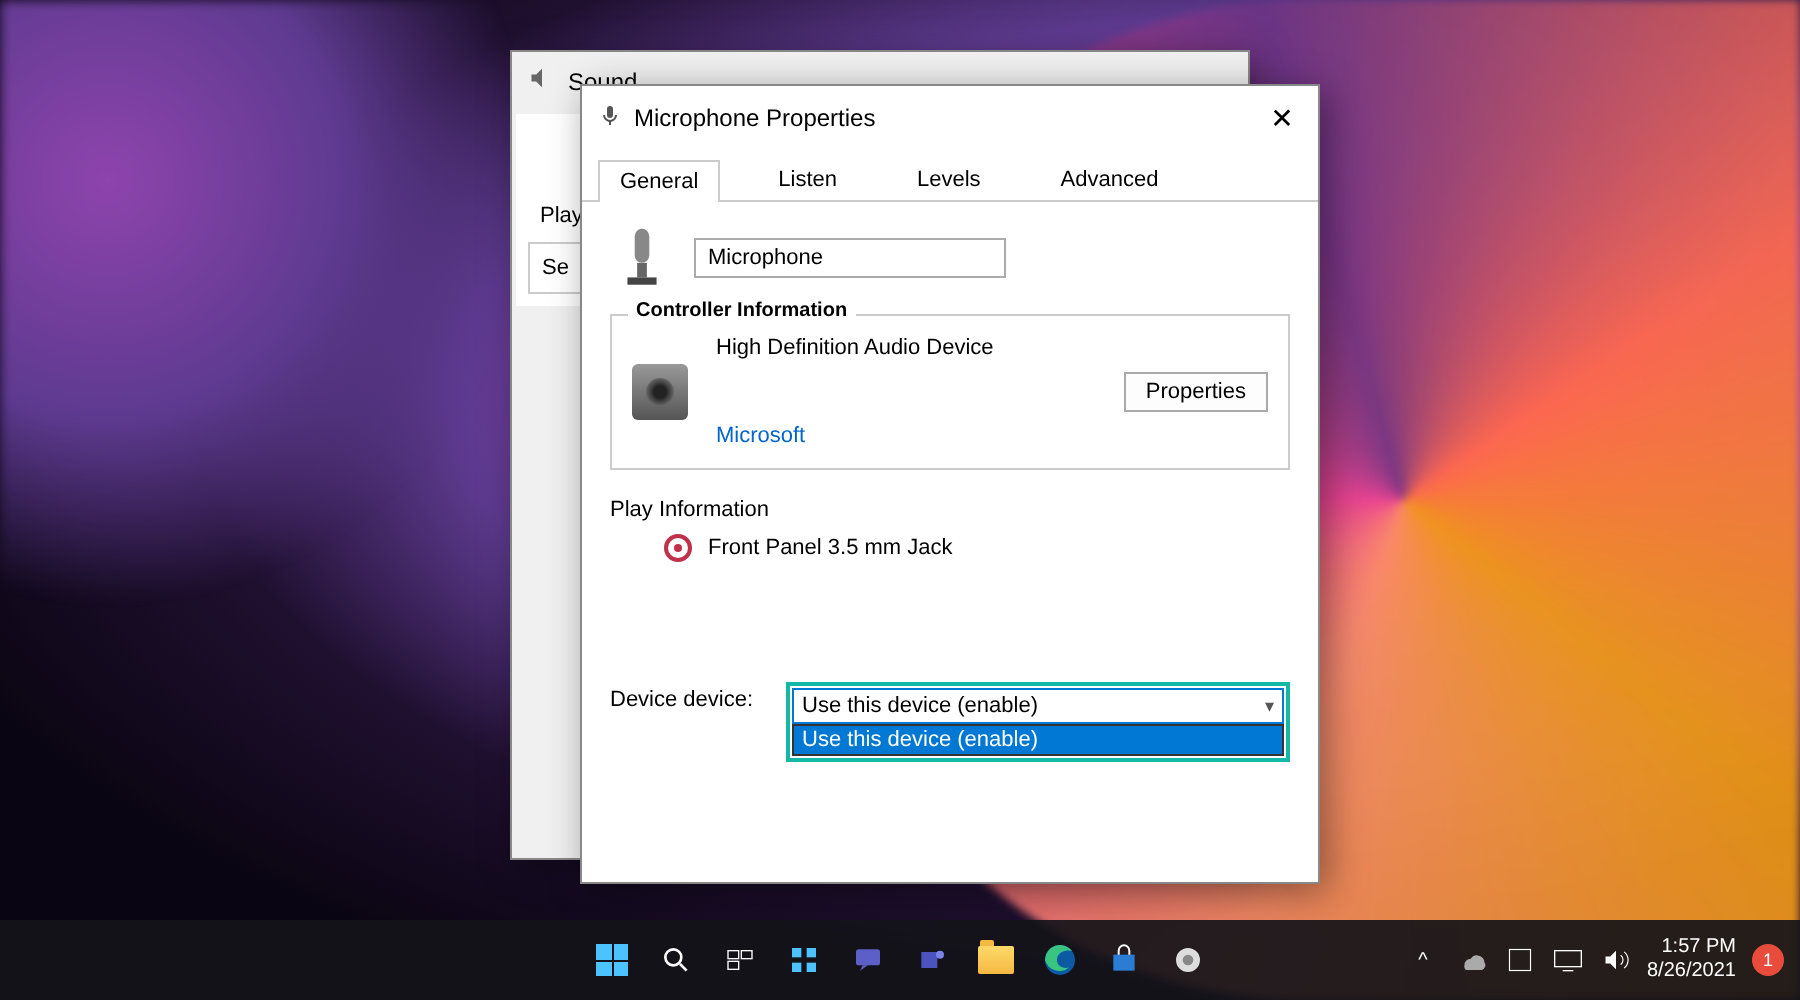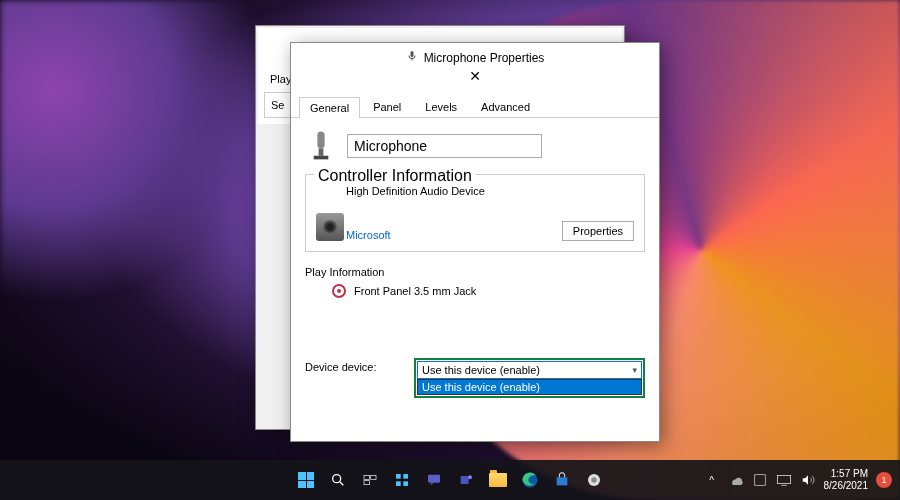--- a/index.html
+++ b/index.html
@@ -7,44 +7,44 @@
   .wallpaper { position: absolute; inset: 0; background: radial-gradient(ellipse at 70% 40%, #ff6b4a 0%, #e84393 15%, #8e44ad 30%, #5d3a8f 45%, #201030 60%, #0a0512 80%); }
   .wallpaper::before { content: ""; position: absolute; right: 0; top: 0; width: 55%; height: 100%; background: conic-gradient(from 200deg at 60% 50%, #ff9066, #e84393, #6c3483, #ff6b4a, #f39c12, #ff9066); filter: blur(2px); border-radius: 50% 0 0 50%; opacity: 0.9; }
   .wallpaper::after { content: ""; position: absolute; left: 0; top: 0; width: 30%; height: 60%; background: radial-gradient(circle at 20% 30%, #8e44ad 0%, #5d3a8f 40%, transparent 70%); filter: blur(3px); }
 
   .window { position: absolute; background: #fff; border: 1px solid #888; box-shadow: 4px 4px 18px rgba(0,0,0,0.4); font-size: 11px; color: #000; }
   .sound-window { left: 255px; top: 25px; width: 370px; height: 405px; background: #f0f0f0; }
   .sound-title { padding: 6px 8px; font-size: 12px; display: flex; align-items: center; gap: 6px; }
   .sound-body { background: #fff; margin: 2px; padding: 6px; }
 
   .mic-window { left: 290px; top: 42px; width: 370px; height: 400px; background: #fff; }
-  .titlebar { display: flex; align-items: center; padding: 6px 8px; font-size: 12px; flex-direction: column; }
+  .titlebar { display: flex; align-items: center; padding: 6px 8px; font-size: 12px; }
   .titlebar .title { flex: 1; display: flex; align-items: center; gap: 6px; }
   .close-btn { width: 20px; height: 20px; display: flex; align-items: center; justify-content: center; font-size: 14px; cursor: pointer; }
-  .tabs { display: flex; padding: 4px 8px 0 8px; border-bottom: 1px solid #ccc; gap: 2px; }
+  .tabs { display: flex; padding: 4px 8px 0 8px; border-bottom: 1px solid #ccc; gap: 18px; }
   .tab { padding: 4px 10px; font-size: 11px; cursor: pointer; border: 1px solid transparent; border-bottom: none; }
   .tab.active { background: #fff; border-color: #ccc; position: relative; top: 1px; }
   .body { padding: 10px 14px; }
   .row { display: flex; align-items: center; gap: 10px; margin-bottom: 8px; }
   .mic-icon-big { width: 32px; height: 36px; display: flex; align-items: center; justify-content: center; }
-  .text-input { flex: 1; border: 1px solid #aaa; padding: 3px 6px; font-size: 14px; background: #fff; }
+  .text-input { flex: 1; border: 1px solid #aaa; padding: 3px 6px; font-size: 11px; background: #fff; }
   .btn { border: 1px solid #aaa; background: #fdfdfd; padding: 3px 10px; font-size: 11px; cursor: pointer; }
   .fieldset { border: 1px solid #ccc; padding: 10px; margin: 10px 0; position: relative; }
-  .fieldset-legend { position: absolute; top: -8px; left: 8px; background: #fff; padding: 0 4px; font-size: 16px; }
-  .controller-row { display: flex; align-items: flex-end; gap: 2px; }
+  .fieldset-legend { position: absolute; top: -8px; left: 8px; background: #fff; padding: 0 4px; font-size: 10px; font-weight: bold; }
+  .controller-row { display: flex; align-items: center; gap: 14px; }
   .speaker-icon { width: 28px; height: 28px; background: linear-gradient(#999, #555); border-radius: 3px; position: relative; }
   .speaker-icon::after { content: ""; position: absolute; left: 7px; top: 7px; width: 14px; height: 14px; border-radius: 50%; background: radial-gradient(circle, #222 30%, #666 70%); }
   .link { color: #0066cc; margin-top: 32px; }
   .jack-row { display: flex; align-items: center; gap: 8px; margin-top: 6px; padding-left: 27px; }
   .jack-dot { width: 14px; height: 14px; border-radius: 50%; border: 2px solid #c0304a; background: #fff; position: relative; }
   .jack-dot::after { content: ""; position: absolute; inset: 3px; border-radius: 50%; background: #c0304a; }
 
   .usage-row { display: flex; align-items: flex-start; gap: 8px; margin-top: 60px; }
   .usage-label { width: 80px; padding-top: 3px; }
-  .dropdown-wrap { position: relative; flex: 1; border: 2px solid #15803d; padding: 1px; margin-left: 21px; }
+  .dropdown-wrap { position: relative; flex: 1; border: 2px solid #14b8a6; padding: 1px; }
   .dropdown { width: 100%; border: 1px solid #0078d4; padding: 2px 4px; font-size: 11px; background: #fff; display: flex; justify-content: space-between; align-items: center; cursor: pointer; }
   .dropdown-arrow { font-size: 9px; color: #555; }
   .dropdown-list { border: 1px solid #333; background: #fff; }
   .dropdown-option { padding: 1px 4px; font-size: 11px; cursor: pointer; }
   .dropdown-option.selected { background: #0078d4; color: #fff; }
 
   .taskbar { position: absolute; left: 0; right: 0; bottom: 0; height: 40px; background: rgba(20,20,25,0.92); display: flex; align-items: center; color: #fff; font-size: 10px; }
   .taskbar-center { position: absolute; left: 50%; transform: translateX(-50%); display: flex; gap: 4px; align-items: center; }
   .tb-icon { width: 28px; height: 28px; display: flex; align-items: center; justify-content: center; border-radius: 3px; cursor: pointer; }
   .tray { margin-left: auto; display: flex; align-items: center; gap: 8px; padding-right: 8px; }
@@ -56,20 +56,28 @@
   .win-logo span { background: #4cc2ff; }
   .folder-glyph { width: 18px; height: 14px; background: linear-gradient(#ffd96b, #f5b942); border-radius: 1px; position: relative; }
   .folder-glyph::before { content:""; position:absolute; top:-3px; left:1px; width:7px; height:3px; background:#f5b942; border-radius:1px 1px 0 0;}
 </style>
 </head>
 <body>
 
 <div class="wallpaper"></div>
 
 <div class="window sound-window">
+  <div class="sound-title">
+    <span>
+      <svg width="14" height="14" viewBox="0 0 24 24">
+          <path fill="#666" d="M3 9v6h4l5 5V4L7 9H3z"></path>
+        </svg>
+    </span>
+    <span>Sound</span>
+  </div>
   <div class="sound-body">
     <div style="display:inline-block;padding:3px 6px;margin-top:36px;">Play</div>
     <div style="border:1px solid #ccc;padding:6px;margin-top:4px;">
       <span>Se</span>
     </div>
   </div>
 </div>
 
 <div class="window mic-window">
   <div class="titlebar">
@@ -79,21 +87,21 @@
             <path fill="#555" d="M12 14a3 3 0 003-3V5a3 3 0 00-6 0v6a3 3 0 003 3zm5-3a5 5 0 01-10 0H5a7 7 0 006 6.92V21h2v-3.08A7 7 0 0019 11h-2z"></path>
           </svg>
       </span>
       <span>Microphone Properties</span>
     </div>
     <div class="close-btn">✕</div>
   </div>
 
   <div class="tabs">
     <div class="tab active">General</div>
-    <div class="tab">Panel</div>
+    <div class="tab">Listen</div>
     <div class="tab">Levels</div>
     <div class="tab">Advanced</div>
   </div>
 
   <div class="body">
     <div class="row">
       <div class="mic-icon-big">
         <svg width="30" height="34" viewBox="0 0 24 28">
             <rect x="9" y="2" width="6" height="14" rx="3" fill="#888"></rect>
             <rect x="10" y="16" width="4" height="6" fill="#666"></rect>

